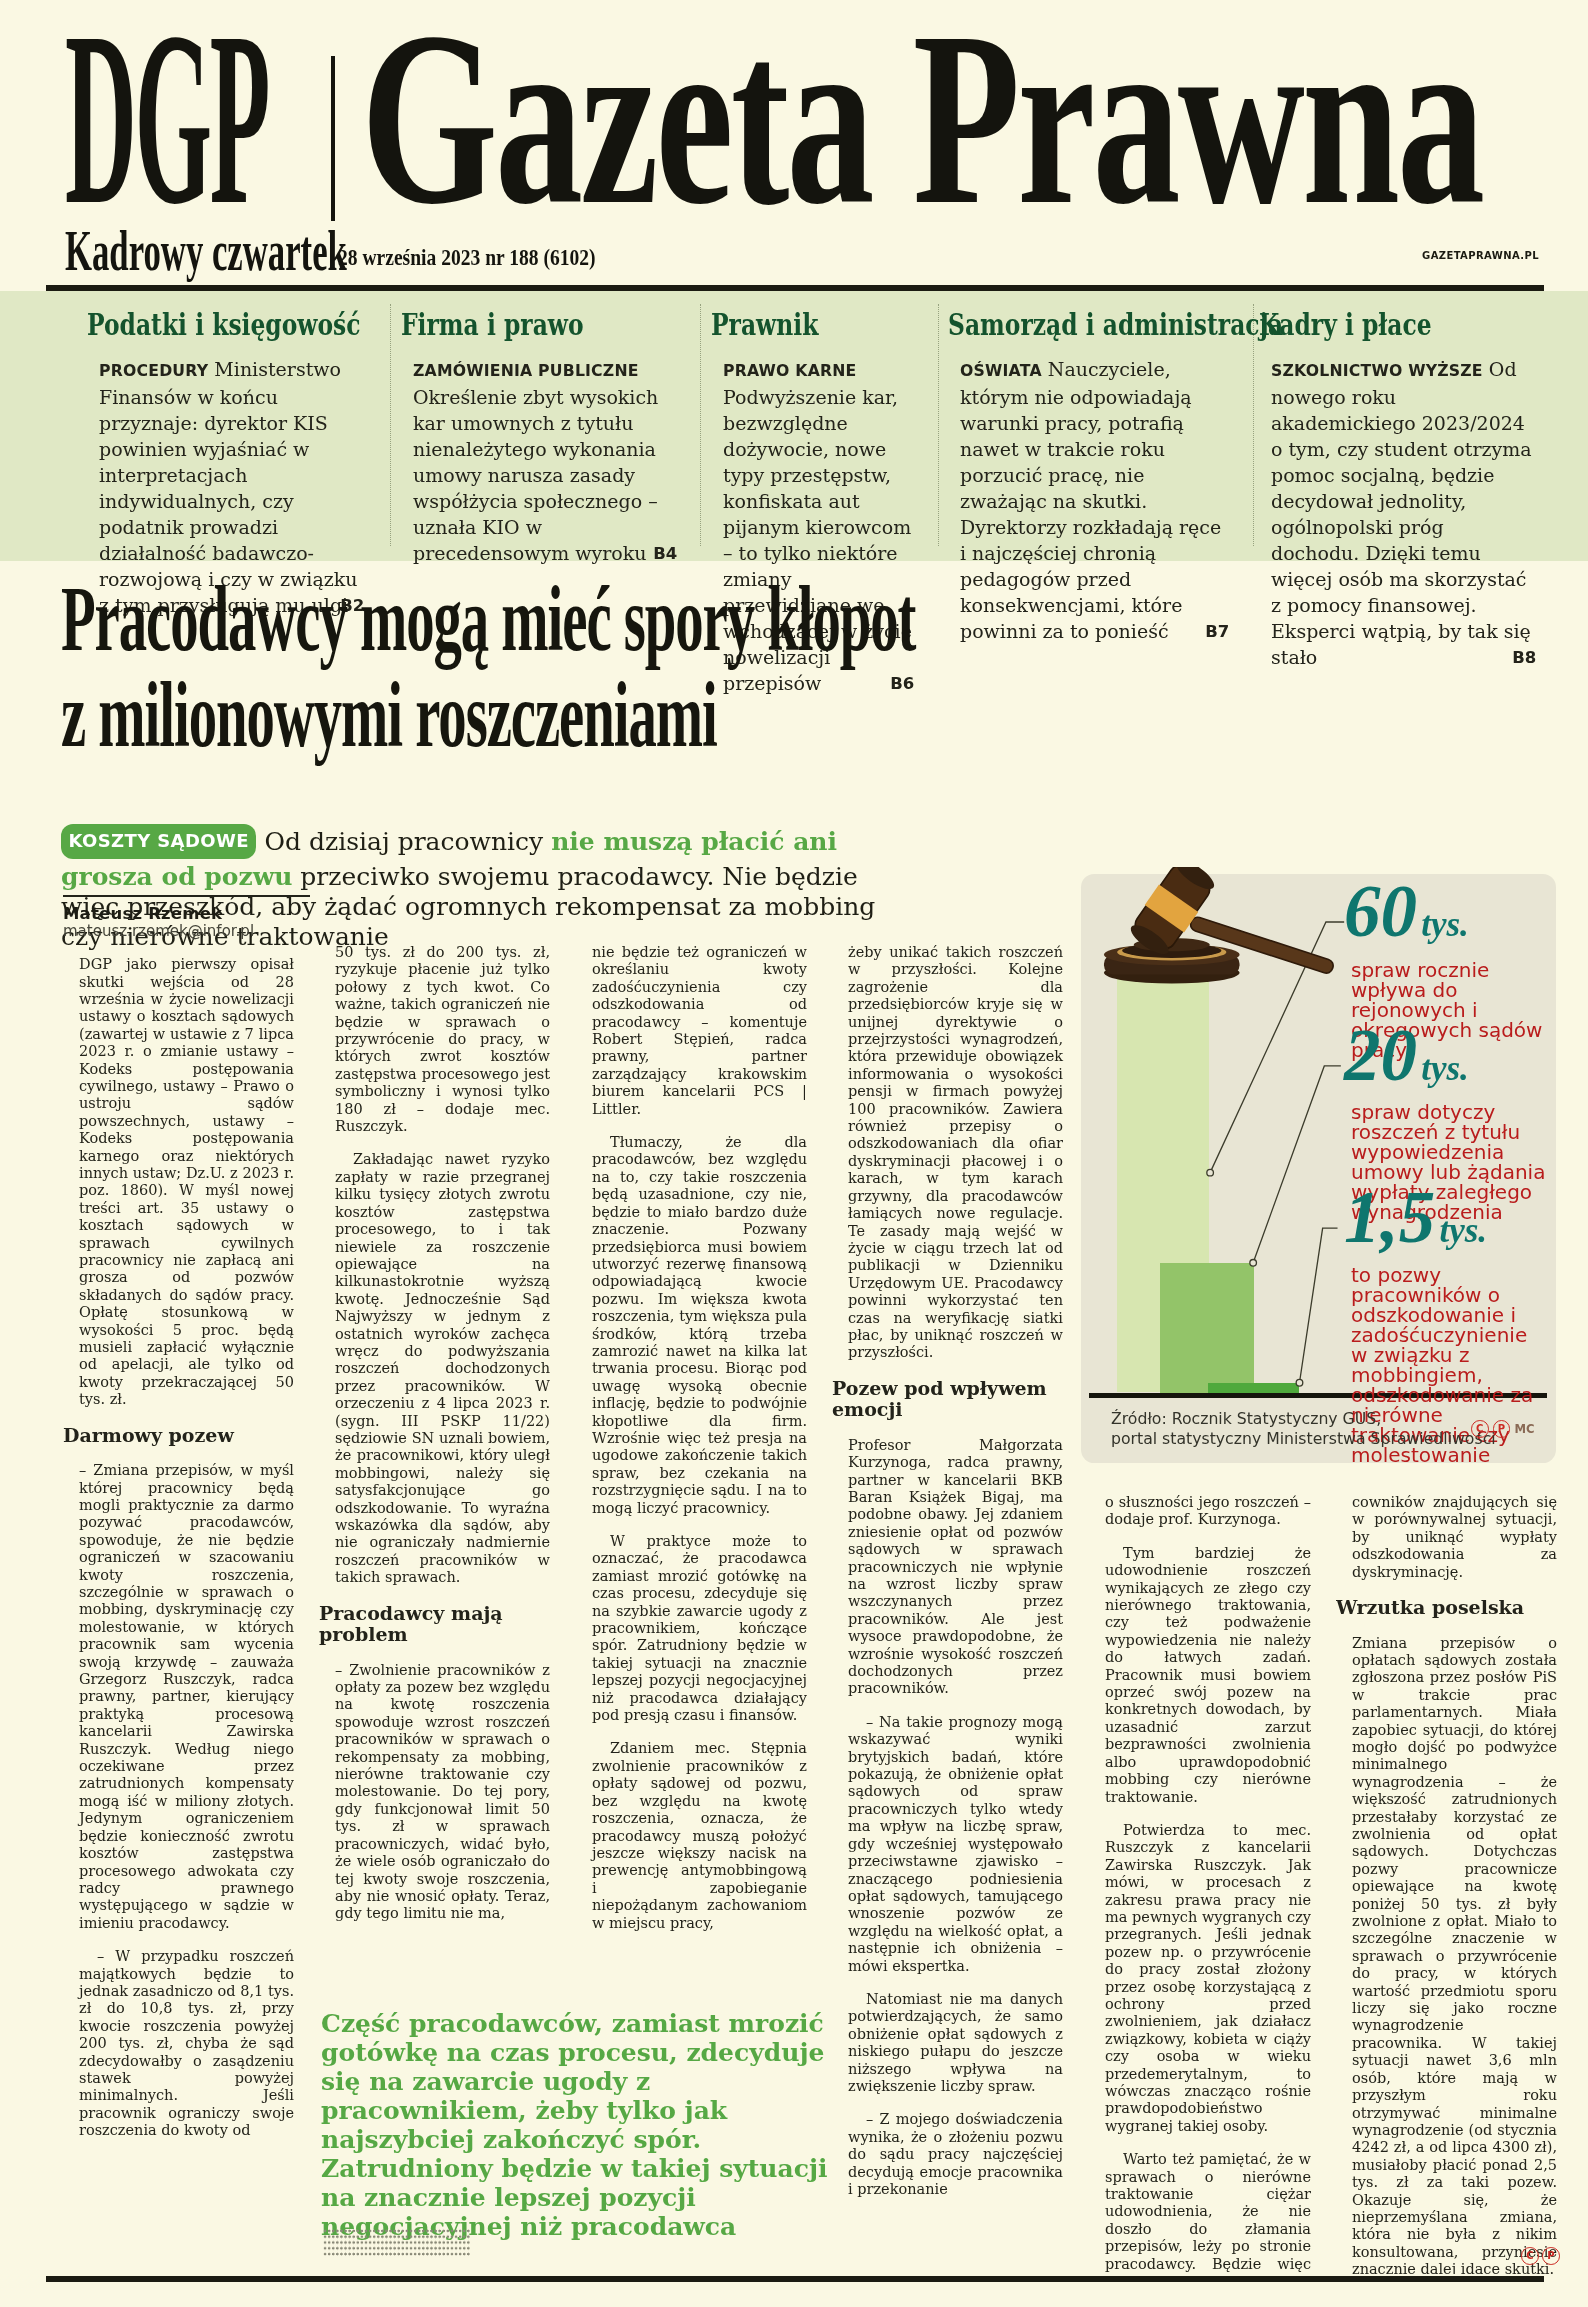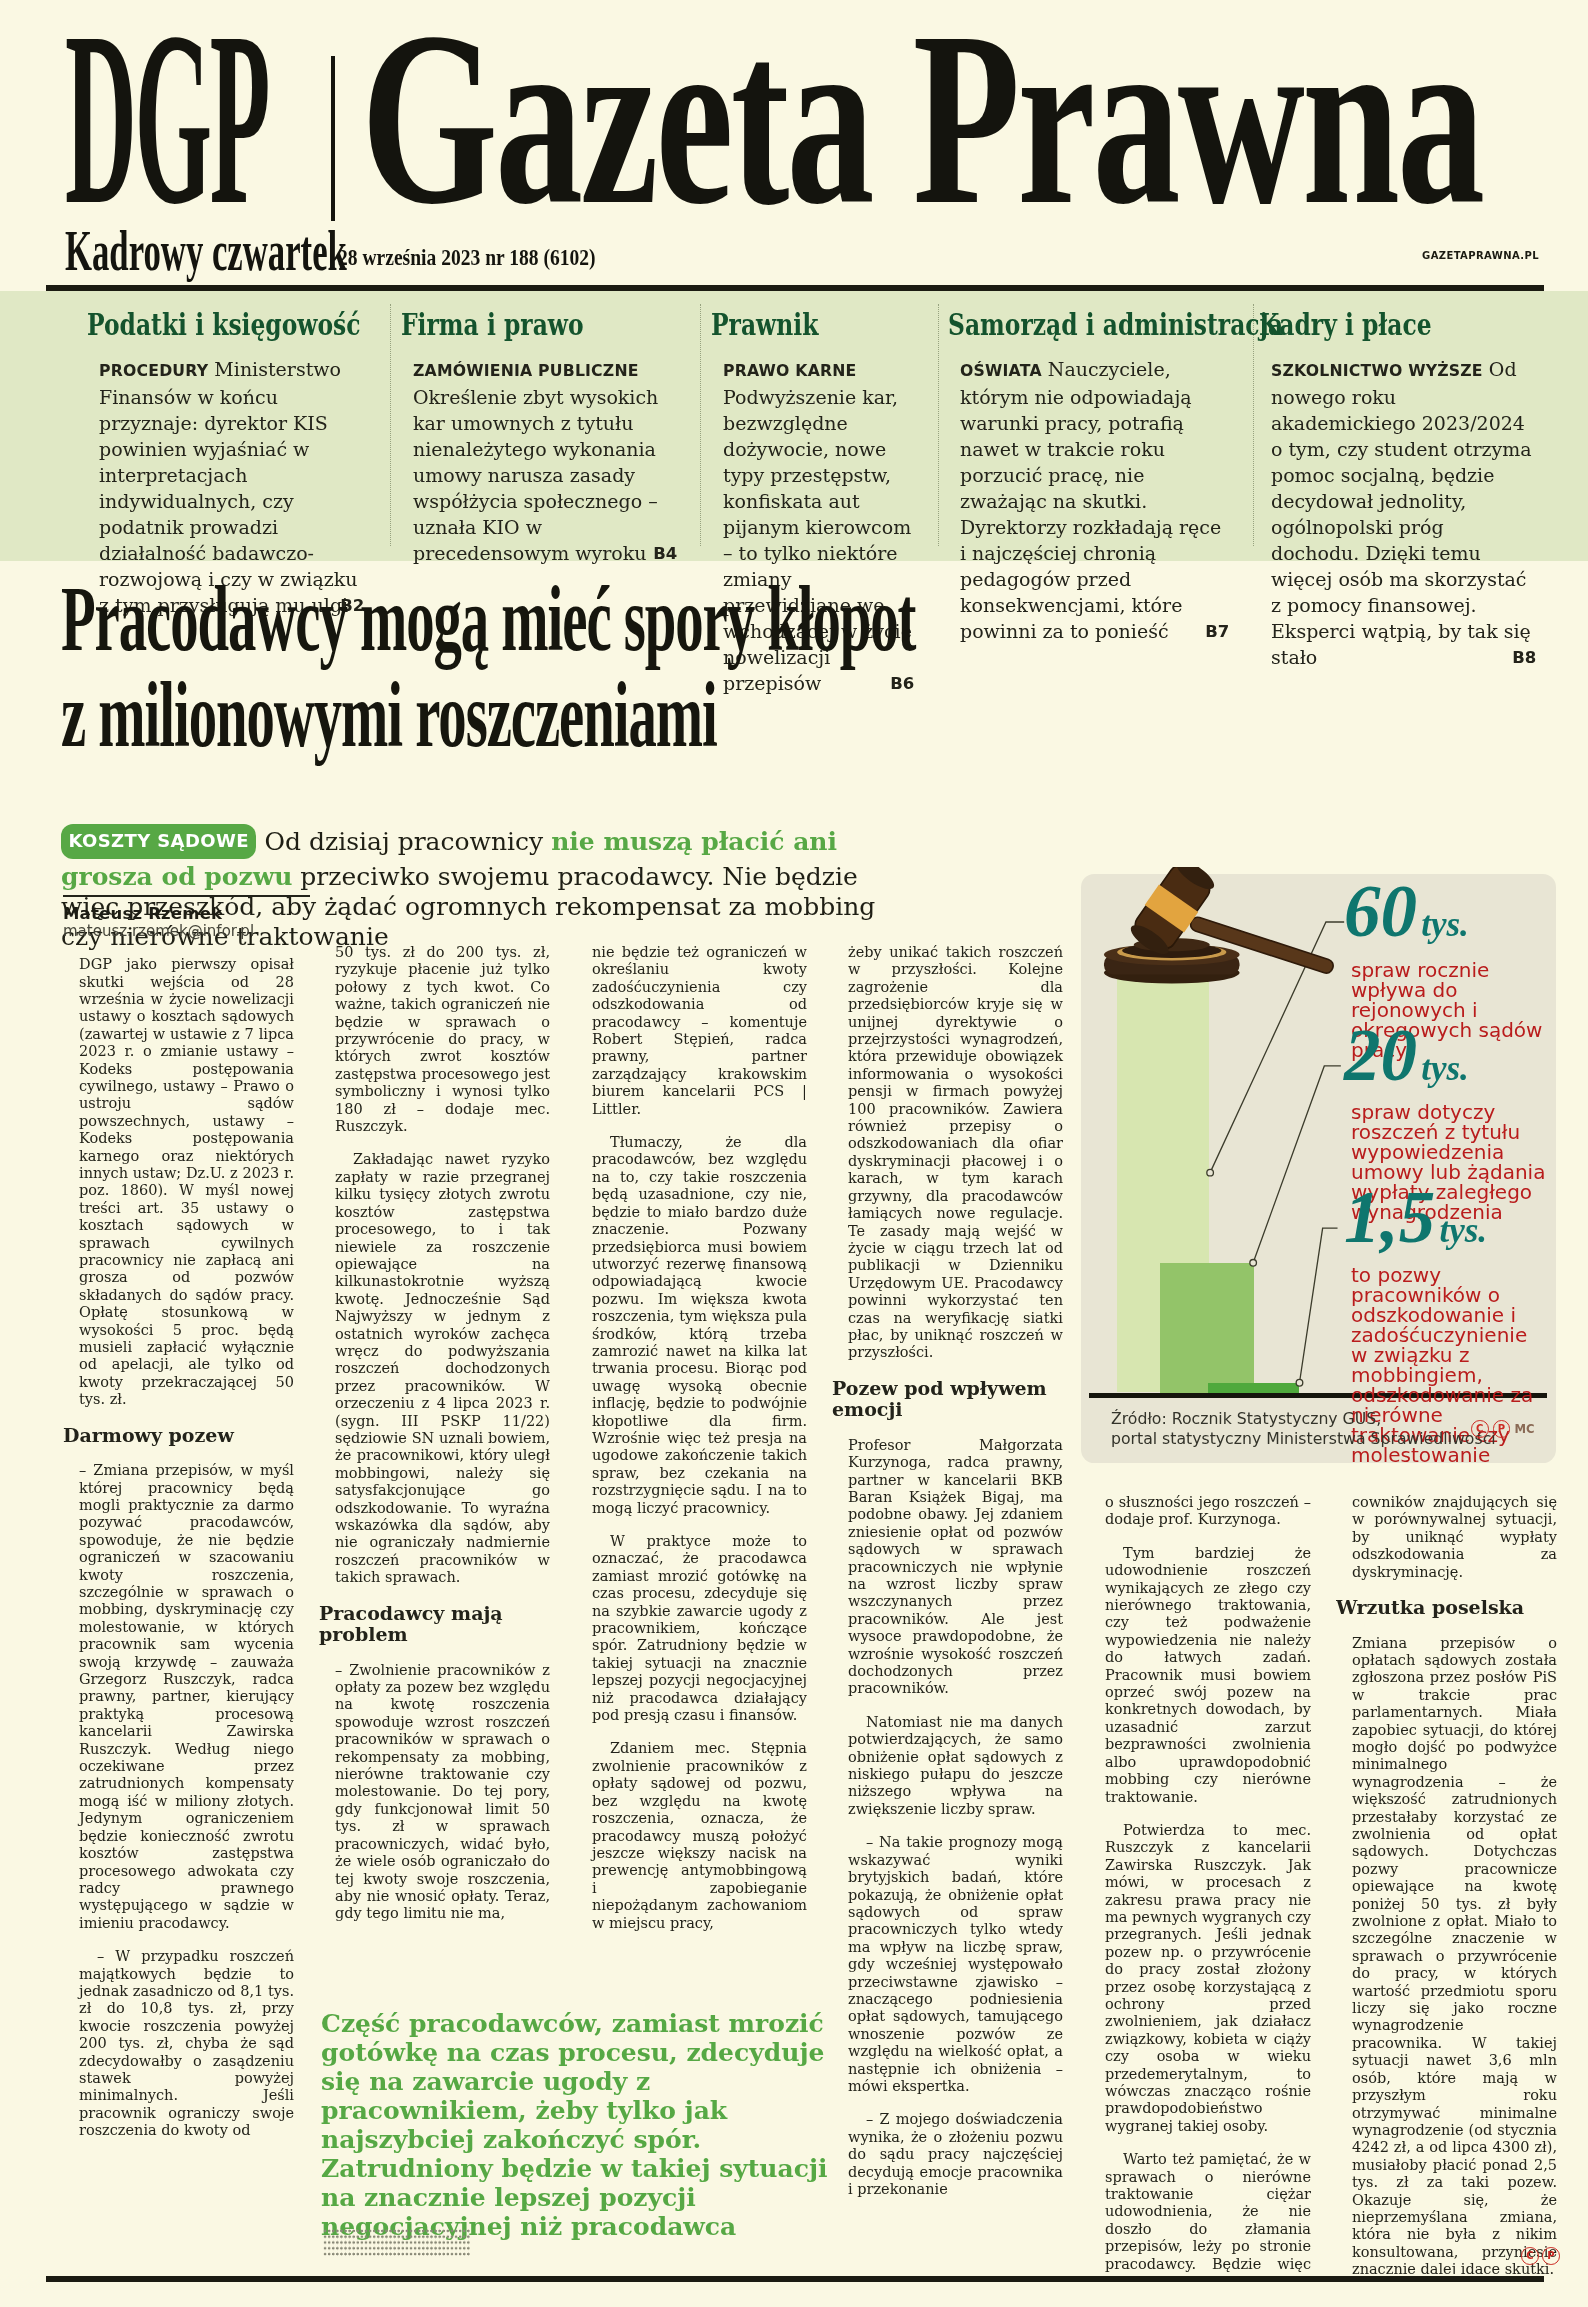--- a/index.html
+++ b/index.html
@@ -169,22 +169,22 @@
   <div class="bodycol" id="col3">
       <p>nie będzie też ograniczeń w określaniu kwoty zadośćuczynienia czy odszkodowania od pracodawcy – komentuje Robert Stępień, radca prawny, partner zarządzający krakowskim biurem kancelarii PCS | Littler.</p>
       <p class="ind">Tłumaczy, że dla pracodawców, bez względu na to, czy takie roszczenia będą uzasadnione, czy nie, będzie to miało bardzo duże znaczenie. Pozwany przedsiębiorca musi bowiem utworzyć rezerwę finansową odpowiadającą kwocie pozwu. Im większa kwota roszczenia, tym większa pula środków, którą trzeba zamrozić nawet na kilka lat trwania procesu. Biorąc pod uwagę wysoką obecnie inflację, będzie to podwójnie kłopotliwe dla firm. Wzrośnie więc też presja na ugodowe zakończenie takich spraw, bez czekania na rozstrzygnięcie sądu. I na to mogą liczyć pracownicy.</p>
       <p class="ind">W praktyce może to oznaczać, że pracodawca zamiast mrozić gotówkę na czas procesu, zdecyduje się na szybkie zawarcie ugody z pracownikiem, kończące spór. Zatrudniony będzie w takiej sytuacji na znacznie lepszej pozycji negocjacyjnej niż pracodawca działający pod presją czasu i finansów.</p>
       <p class="ind">Zdaniem mec. Stępnia zwolnienie pracowników z opłaty sądowej od pozwu, bez względu na kwotę roszczenia, oznacza, że pracodawcy muszą położyć jeszcze większy nacisk na prewencję antymobbingową i zapobieganie niepożądanym zachowaniom w miejscu pracy,</p>
     </div>
   <div class="bodycol" id="col4">
       <p>żeby unikać takich roszczeń w przyszłości. Kolejne zagrożenie dla przedsiębiorców kryje się w unijnej dyrektywie o przejrzystości wynagrodzeń, która przewiduje obowiązek informowania o wysokości pensji w firmach powyżej 100 pracowników. Zawiera również przepisy o odszkodowaniach dla ofiar dyskryminacji płacowej i o karach, w tym karach grzywny, dla pracodawców łamiących nowe regulacje. Te zasady mają wejść w życie w ciągu trzech lat od publikacji w Dzienniku Urzędowym UE. Pracodawcy powinni wykorzystać ten czas na weryfikację siatki płac, by uniknąć roszczeń w przyszłości.</p>
       <h3 class="sub">Pozew pod wpływem emocji</h3>
       <p>Profesor Małgorzata Kurzynoga, radca prawny, partner w kancelarii BKB Baran Książek Bigaj, ma podobne obawy. Jej zdaniem zniesienie opłat od pozwów sądowych w sprawach pracowniczych nie wpłynie na wzrost liczby spraw wszczynanych przez pracowników. Ale jest wysoce prawdopodobne, że wzrośnie wysokość roszczeń dochodzonych przez pracowników.</p>
+      <p class="ind">– Na takie prognozy mogą wskazywać wyniki brytyjskich badań, które pokazują, że obniżenie opłat sądowych od spraw pracowniczych tylko wtedy ma wpływ na liczbę spraw, gdy wcześniej występowało przeciwstawne zjawisko – znaczącego podniesienia opłat sądowych, tamującego wnoszenie pozwów ze względu na wielkość opłat, a następnie ich obniżenia – mówi ekspertka.</p>
       <p class="ind">Natomiast nie ma danych potwierdzających, że samo obniżenie opłat sądowych z niskiego pułapu do jeszcze niższego wpływa na zwiększenie liczby spraw.</p>
-      <p class="ind">– Na takie prognozy mogą wskazywać wyniki brytyjskich badań, które pokazują, że obniżenie opłat sądowych od spraw pracowniczych tylko wtedy ma wpływ na liczbę spraw, gdy wcześniej występowało przeciwstawne zjawisko – znaczącego podniesienia opłat sądowych, tamującego wnoszenie pozwów ze względu na wielkość opłat, a następnie ich obniżenia – mówi ekspertka.</p>
       <p class="ind">– Z mojego doświadczenia wynika, że o złożeniu pozwu do sądu pracy najczęściej decydują emocje pracownika i przekonanie</p>
     </div>
   <div class="bodycol" id="col5">
       <p>o słuszności jego roszczeń – dodaje prof. Kurzynoga.</p>
       <p class="ind">Tym bardziej że udowodnienie roszczeń wynikających ze złego czy nierównego traktowania, czy też podważenie wypowiedzenia nie należy do łatwych zadań. Pracownik musi bowiem oprzeć swój pozew na konkretnych dowodach, by uzasadnić zarzut bezprawności zwolnienia albo uprawdopodobnić mobbing czy nierówne traktowanie.</p>
       <p class="ind">Potwierdza to mec. Ruszczyk z kancelarii Zawirska Ruszczyk. Jak mówi, w procesach z zakresu prawa pracy nie ma pewnych wygranych czy przegranych. Jeśli jednak pozew np. o przywrócenie do pracy został złożony przez osobę korzystającą z ochrony przed zwolnieniem, jak działacz związkowy, kobieta w ciąży czy osoba w wieku przedemerytalnym, to wówczas znacząco rośnie prawdopodobieństwo wygranej takiej osoby.</p>
       <p class="ind">Warto też pamiętać, że w sprawach o nierówne traktowanie ciężar udowodnienia, że nie doszło do złamania przepisów, leży po stronie pracodawcy. Będzie więc on musiał udowodnić, że tak samo traktował pra-</p>
     </div>
   <div class="bodycol" id="col6">
       <p>cowników znajdujących się w porównywalnej sytuacji, by uniknąć wypłaty odszkodowania za dyskryminację.</p>

